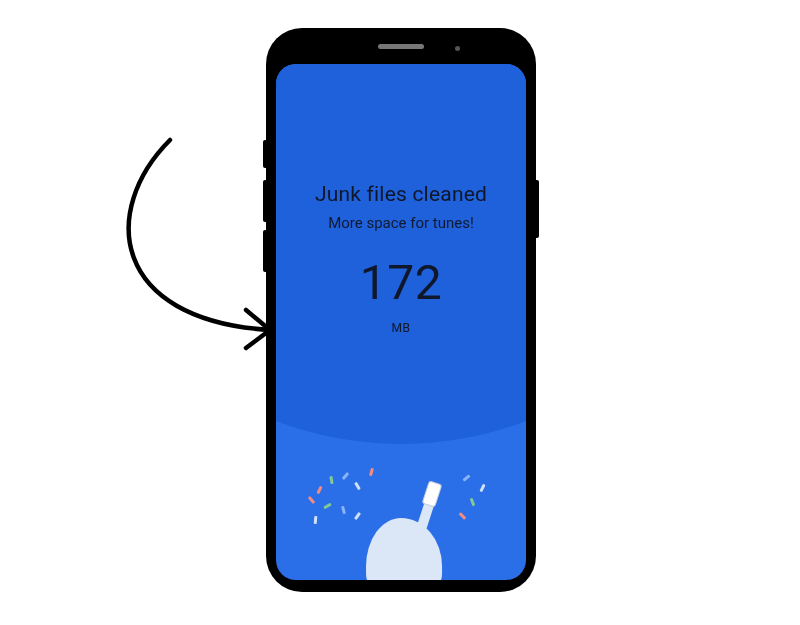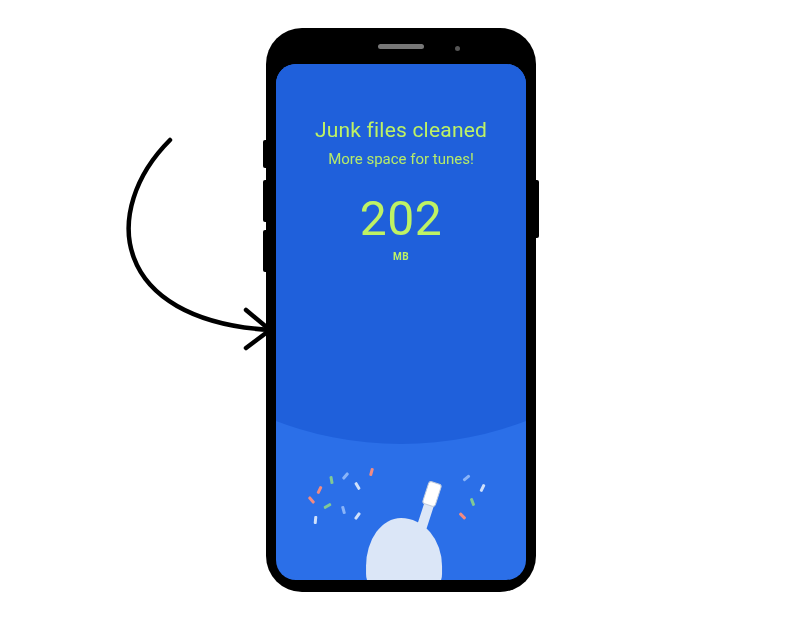--- a/index.html
+++ b/index.html
@@ -65,46 +65,46 @@
       left: 50%;
       transform: translateX(-50%);
       width: 700px;
       height: 700px;
       border-radius: 50%;
       background: #1f60db;
     }
     .screen-content {
       position: absolute;
       top: 0; left: 0; right: 0;
-      padding-top: 54px;
+      padding-top: 118px;
       text-align: center;
-      color: #bef264;
+      color: #0f172a;
       z-index: 2;
     }
     .title {
       font-size: 21px;
       font-weight: 400;
       letter-spacing: 0.2px;
     }
     .subtitle {
       margin-top: 8px;
       font-size: 15px;
       font-weight: 400;
       opacity: 0.95;
     }
     .amount {
       margin-top: 22px;
       font-size: 48px;
       font-weight: 400;
       letter-spacing: 0.5px;
     }
     .unit {
-      margin-top: 4px;
-      font-size: 10px;
-      font-weight: 700;
+      margin-top: 10px;
+      font-size: 12px;
+      font-weight: 400;
       letter-spacing: 0.5px;
     }
     .celebration {
       position: absolute;
       bottom: 0;
       left: 0; right: 0;
       height: 120px;
       z-index: 2;
     }
     .blob {
@@ -169,21 +169,21 @@
   <div class="phone-side-btn btn-left2"></div>
   <div class="phone-side-btn btn-left3"></div>
   <div class="phone-side-btn btn-right"></div>
 
   <div class="phone-screen">
     <div class="top-arc"></div>
 
     <div class="screen-content">
       <div class="title">Junk files cleaned</div>
       <div class="subtitle">More space for tunes!</div>
-      <div class="amount">202</div>
+      <div class="amount">172</div>
       <div class="unit">MB</div>
     </div>
 
     <div class="celebration">
       <div class="confetti a" style="bottom:86px; left:42px; transform:rotate(25deg)"></div>
       <div class="confetti b" style="bottom:96px; left:54px; transform:rotate(-10deg)"></div>
       <div class="confetti c" style="bottom:100px; left:68px; transform:rotate(40deg)"></div>
       <div class="confetti d" style="bottom:90px; left:80px; transform:rotate(-30deg)"></div>
       <div class="confetti a" style="bottom:76px; left:34px; transform:rotate(-40deg)"></div>
       <div class="confetti b" style="bottom:70px; left:50px; transform:rotate(60deg)"></div>

